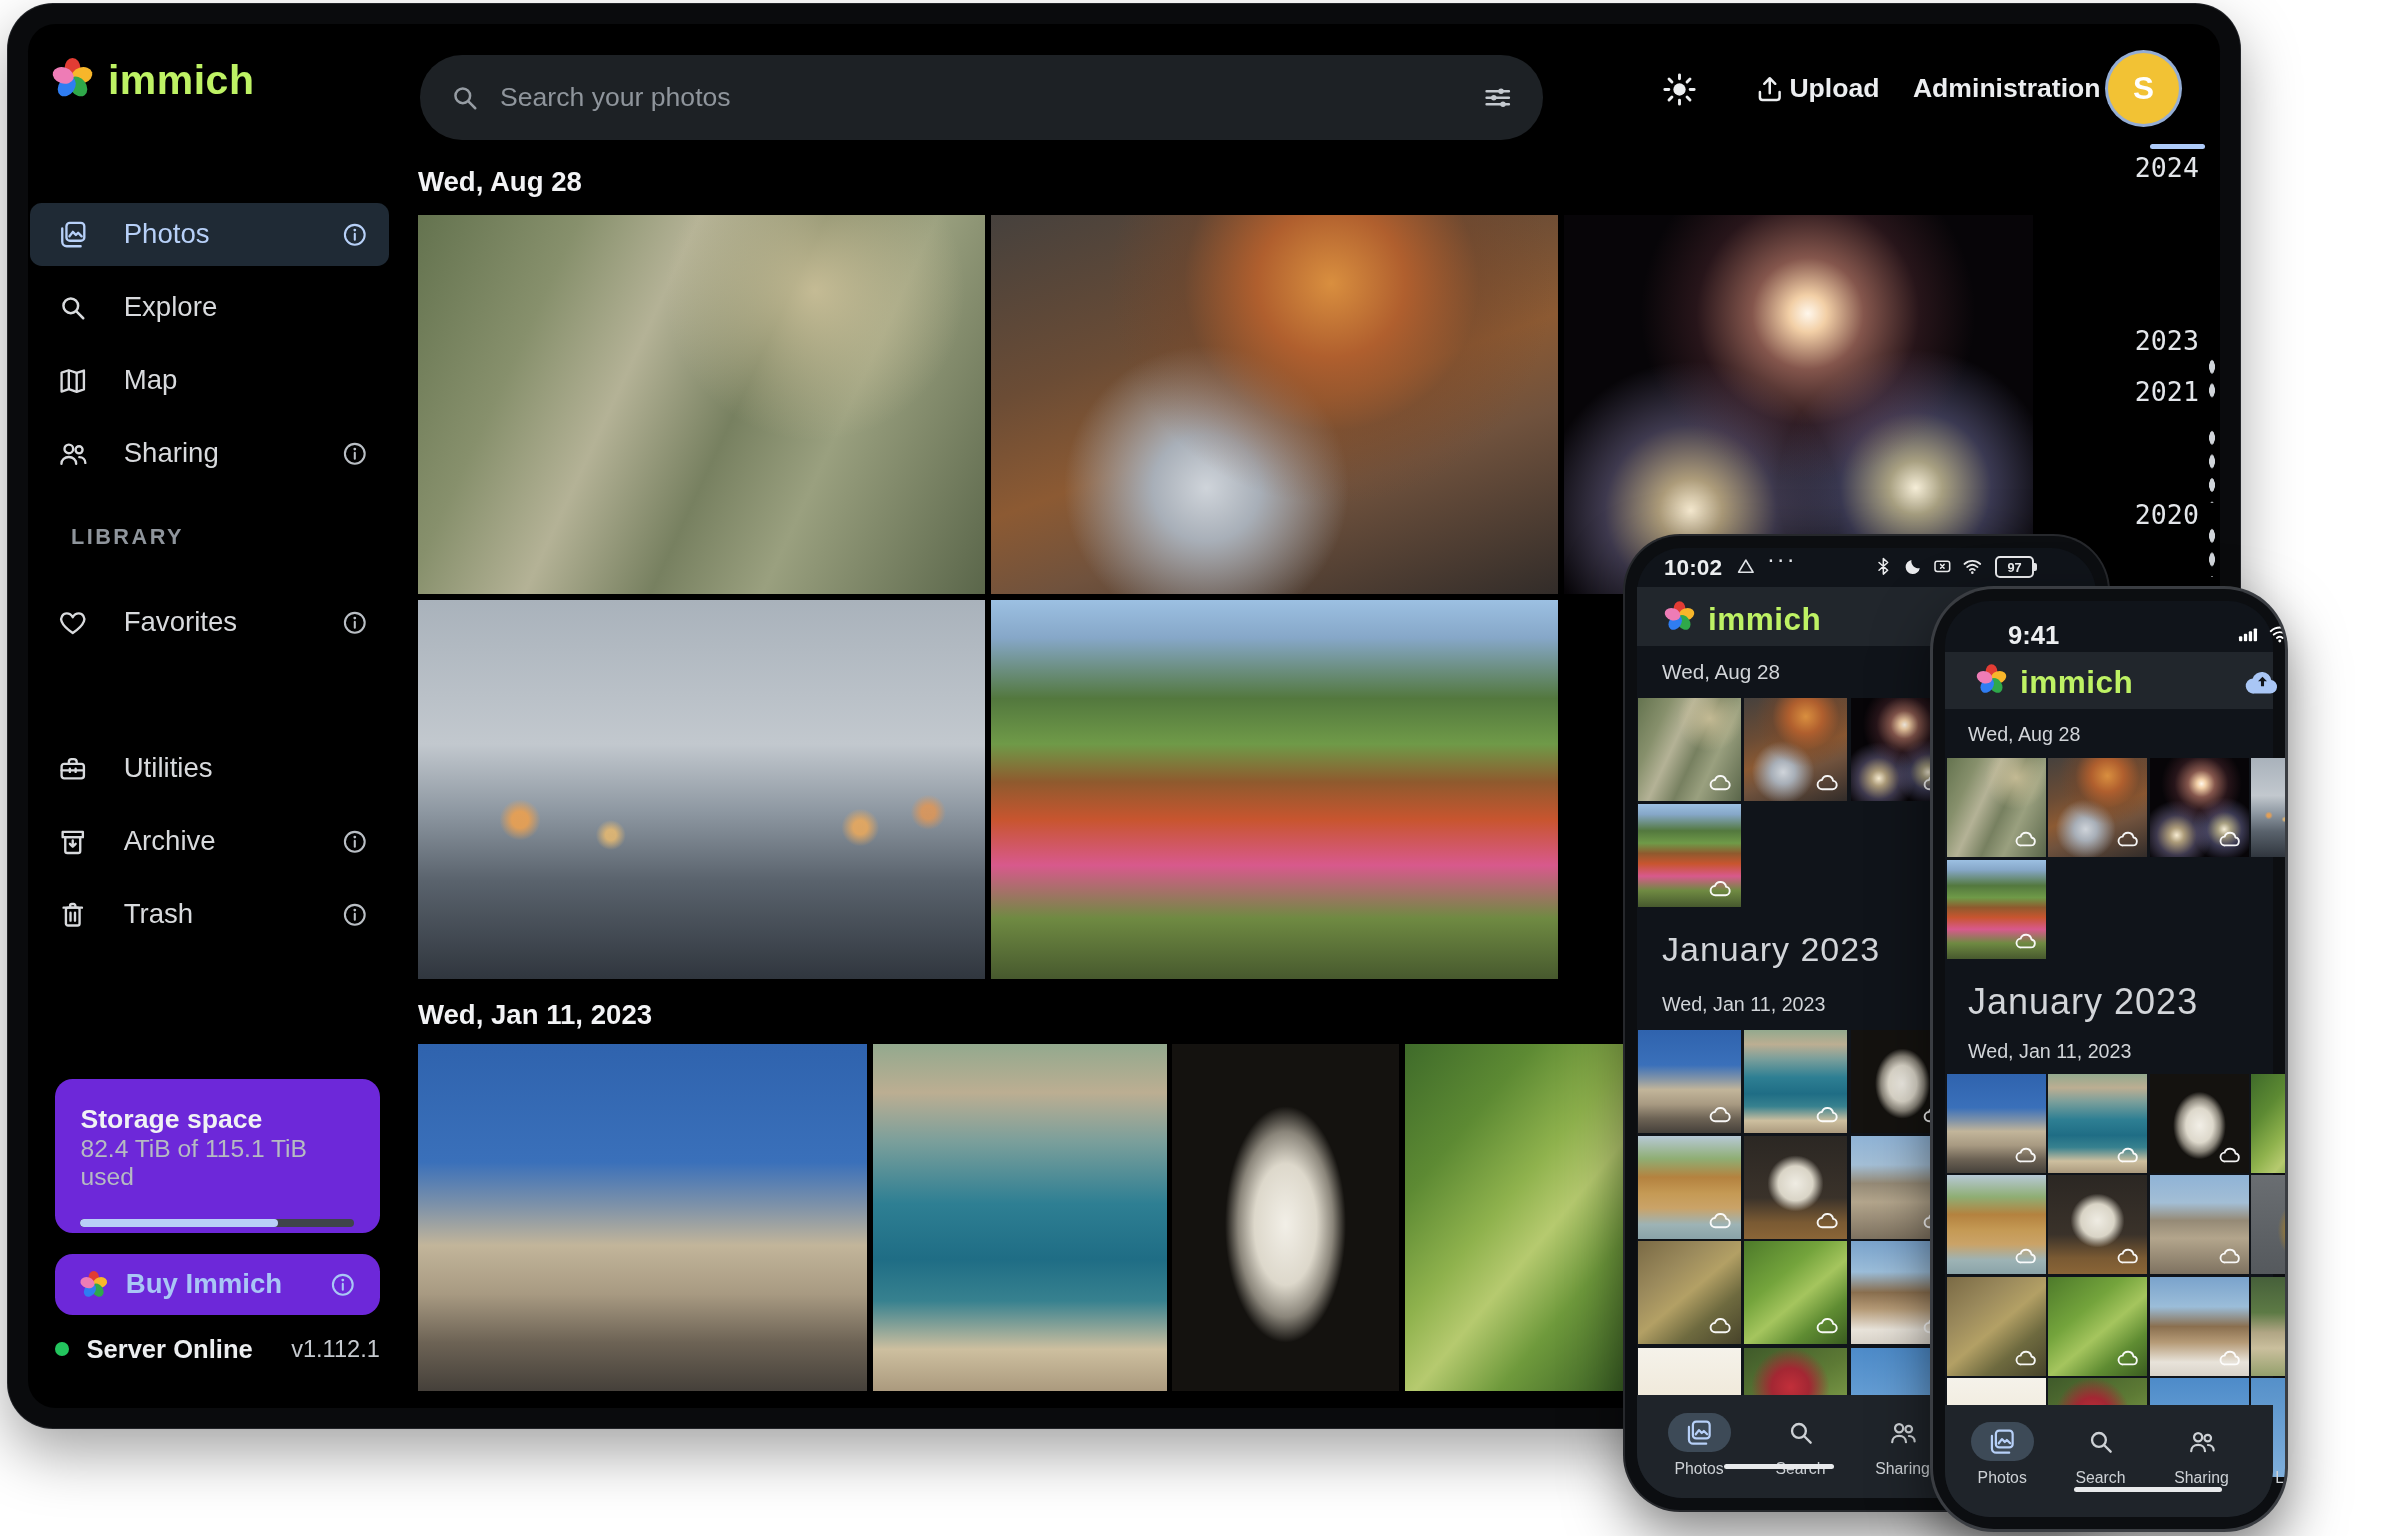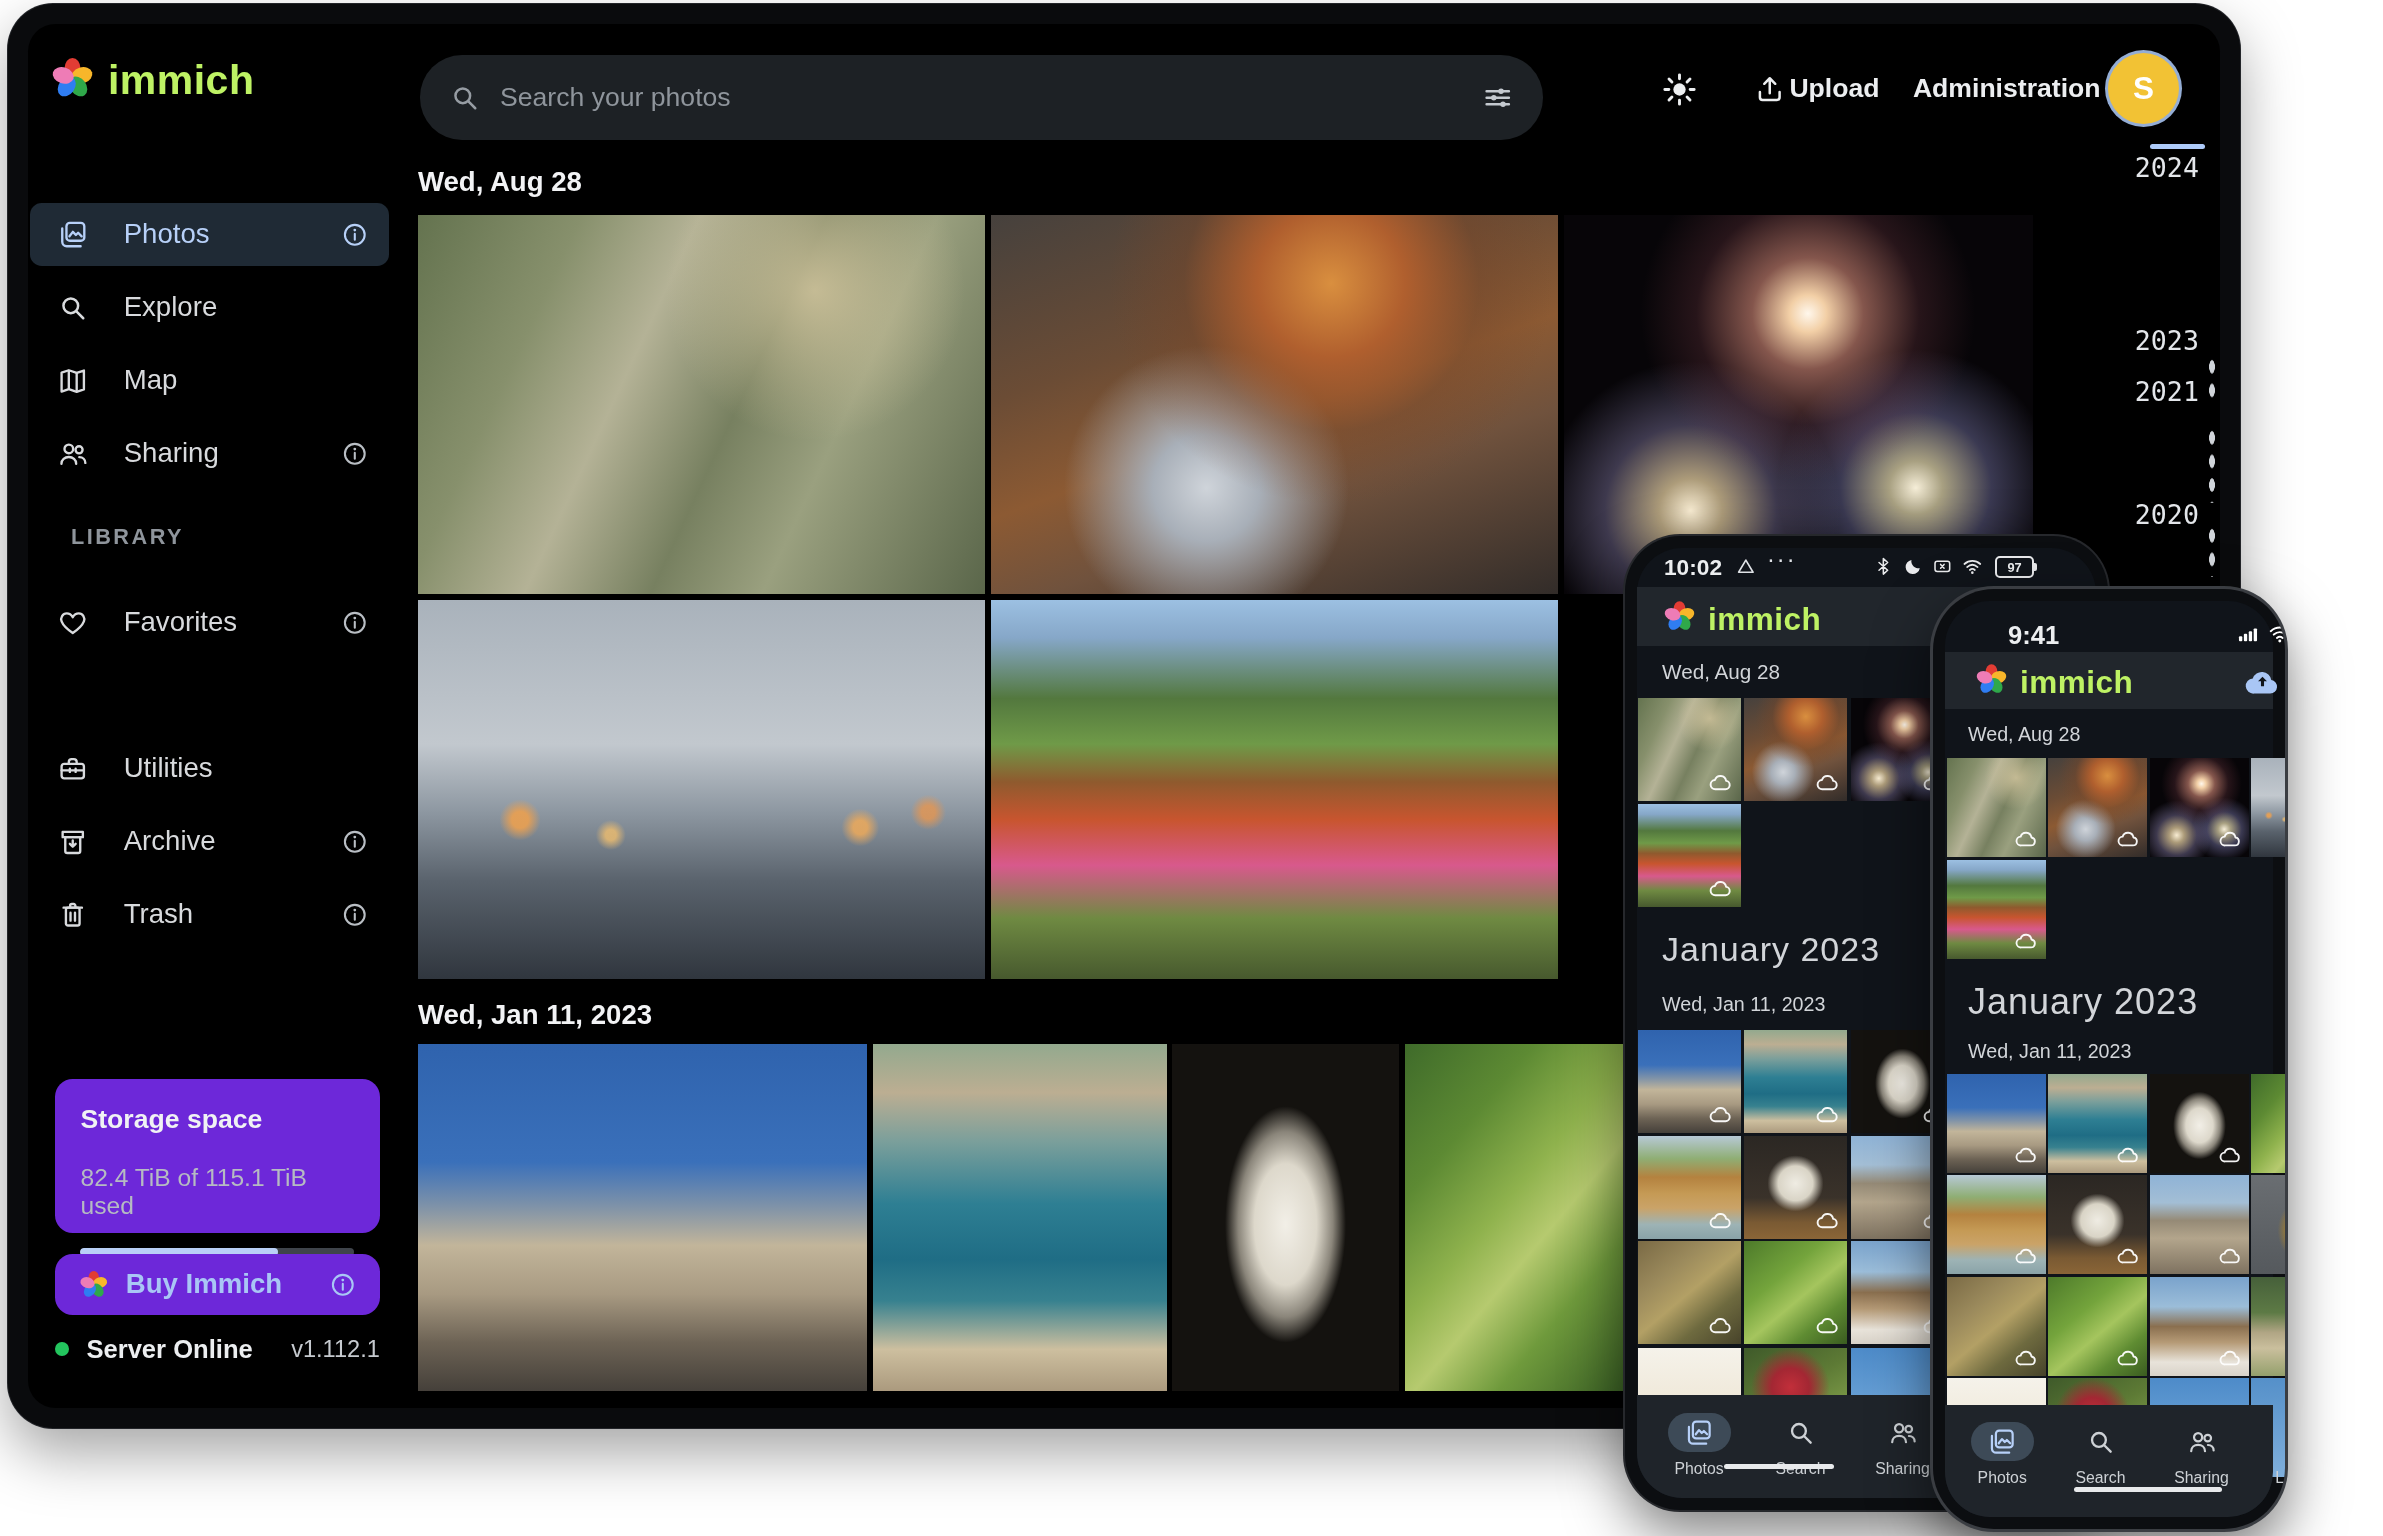--- a/index.html
+++ b/index.html
@@ -321,21 +321,21 @@
           <use href="#i-trash"></use>
         </svg>
       <span>Trash</span>
       <svg class="ic info" width="27.6" height="27.6" viewBox="0 0 28 28">
           <use href="#i-info"></use>
         </svg>
     </div>
 
     <div class="card" style="top:1075px;height:154px;padding:25.6px 25.6px">
       <div style="color:#f0f2f4;font-size:26.6px;font-weight:700">Storage space</div>
-      <div style="color:#b6bbc2;font-size:24.6px;margin-top:29px">82.4 TiB of 115.1 TiB used</div>
+      <div style="color:#b6bbc2;font-size:24.6px;margin-top:0">82.4 TiB of 115.1 TiB used</div>
       <div class="track" style="margin-top:27.6px">
         <div class="fill" style="width: 72%;"></div>
       </div>
     </div>
 
     <div class="card" style="top:1250px;height:61px;display:flex;align-items:center;gap:15.8px;padding:0 23.6px">
       <svg class="flower" width="31.5" height="31.5" viewBox="0 0 32 32">
           <use href="#i-flower"></use>
         </svg>
       <span style="color:#a9c6f5;font-size:27.6px;font-weight:700">Buy Immich</span>

